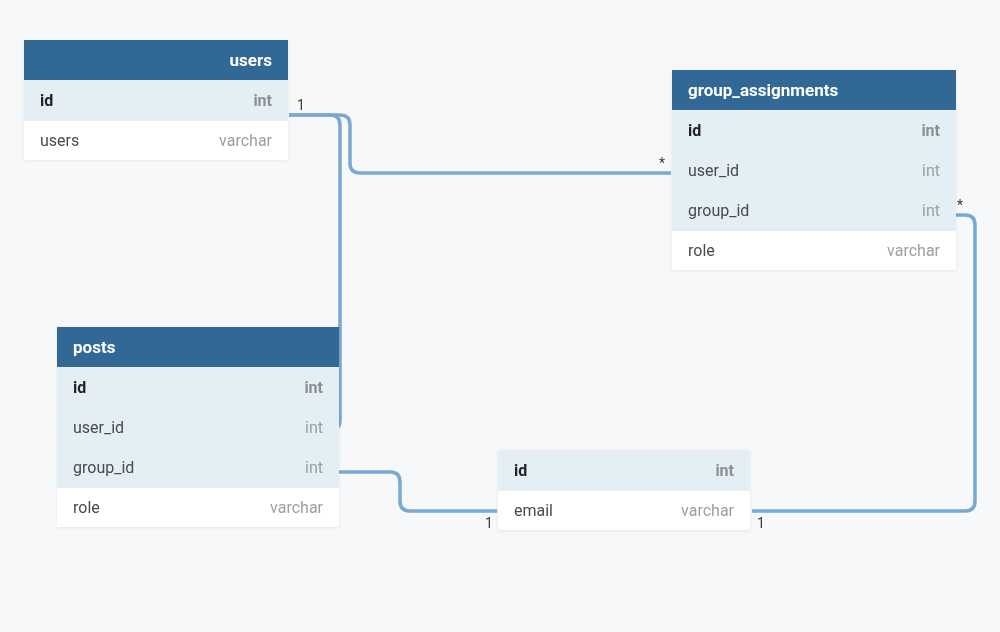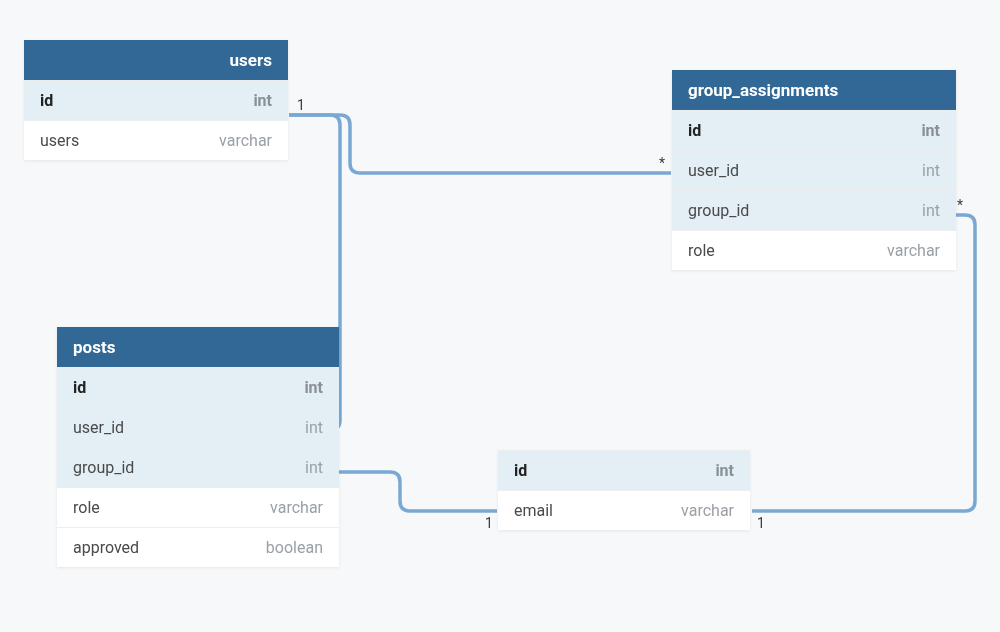--- a/index.html
+++ b/index.html
@@ -139,24 +139,20 @@
       <span class="col-type">int</span>
     </div>
     <div class="row fk">
       <span class="col-name">group_id</span>
       <span class="col-type">int</span>
     </div>
     <div class="row">
       <span class="col-name">role</span>
       <span class="col-type">varchar</span>
     </div>
-    <div class="row">
-      <span class="col-name">approved</span>
-      <span class="col-type">boolean</span>
-    </div>
   </div>
 
   <div class="table" style="left:498px; top:450px; width:252px;">
     <div class="row pk">
       <span class="col-name">id</span>
       <span class="col-type">int</span>
     </div>
     <div class="row">
       <span class="col-name">email</span>
       <span class="col-type">varchar</span>

